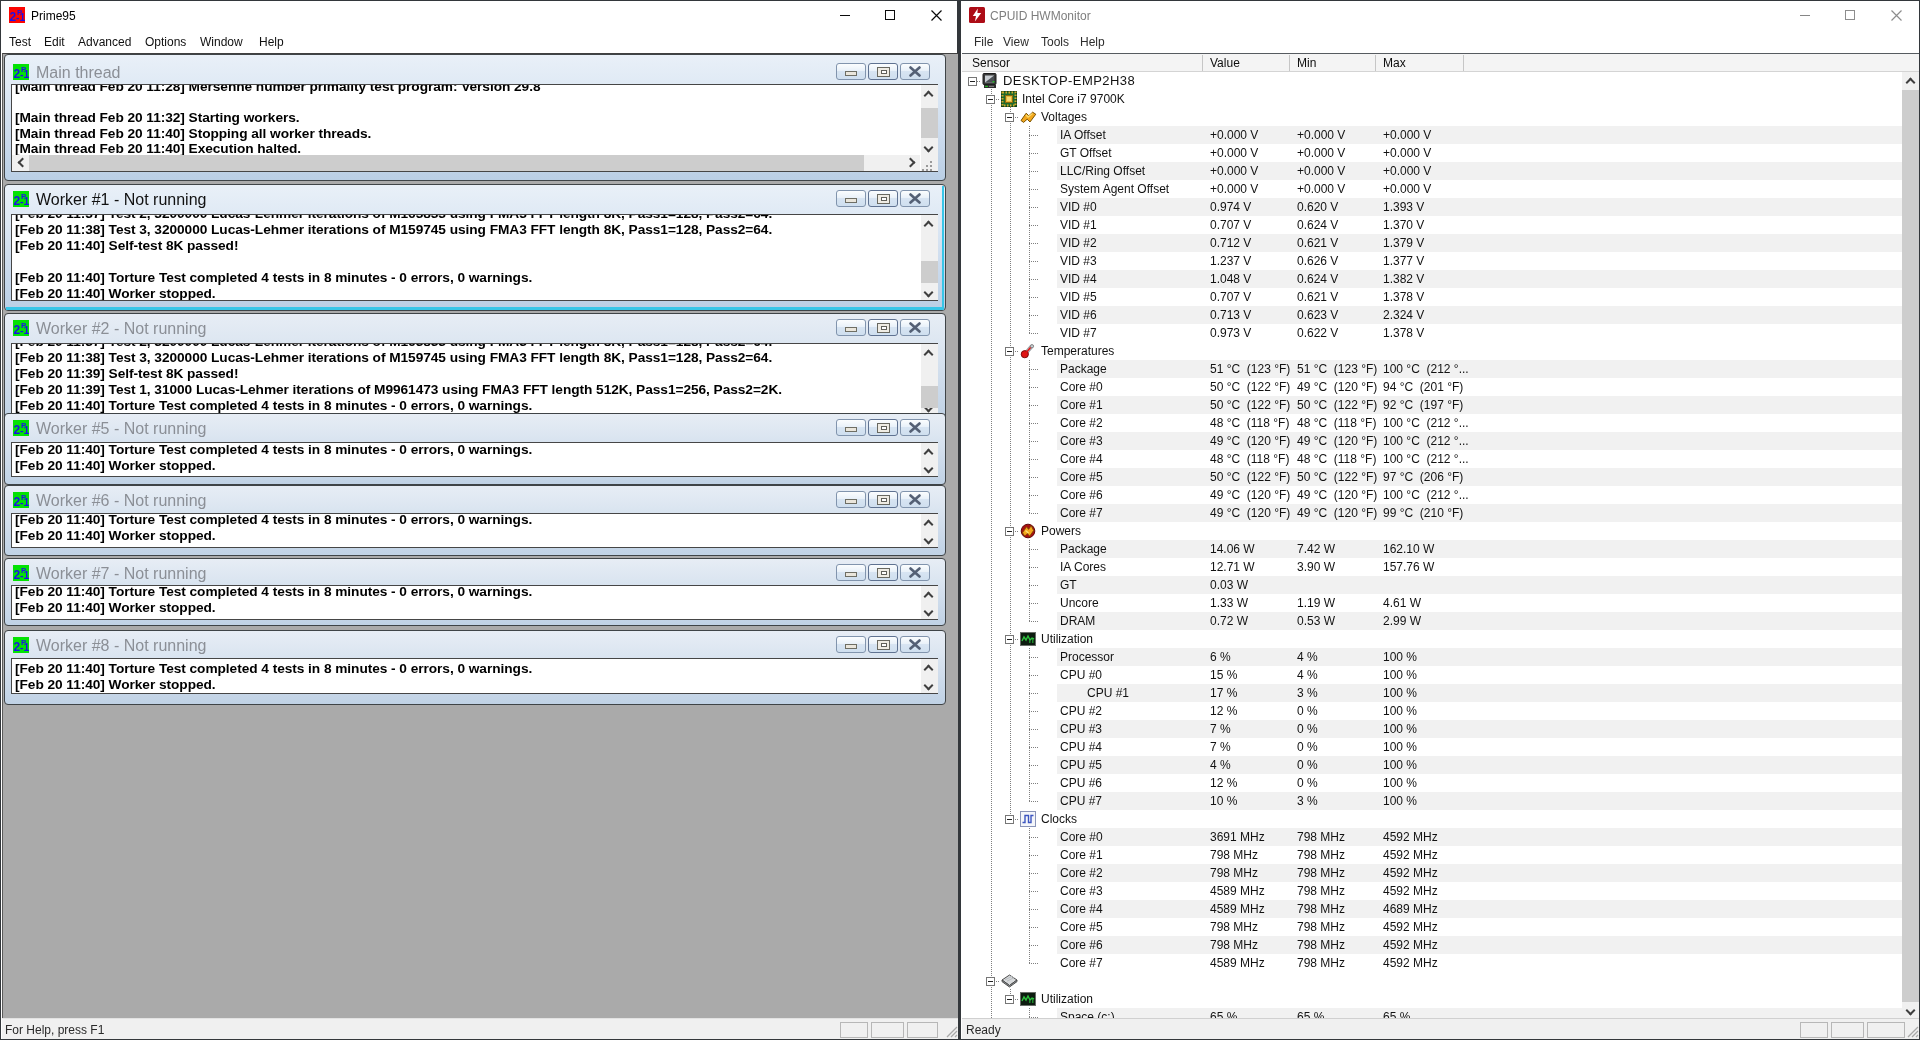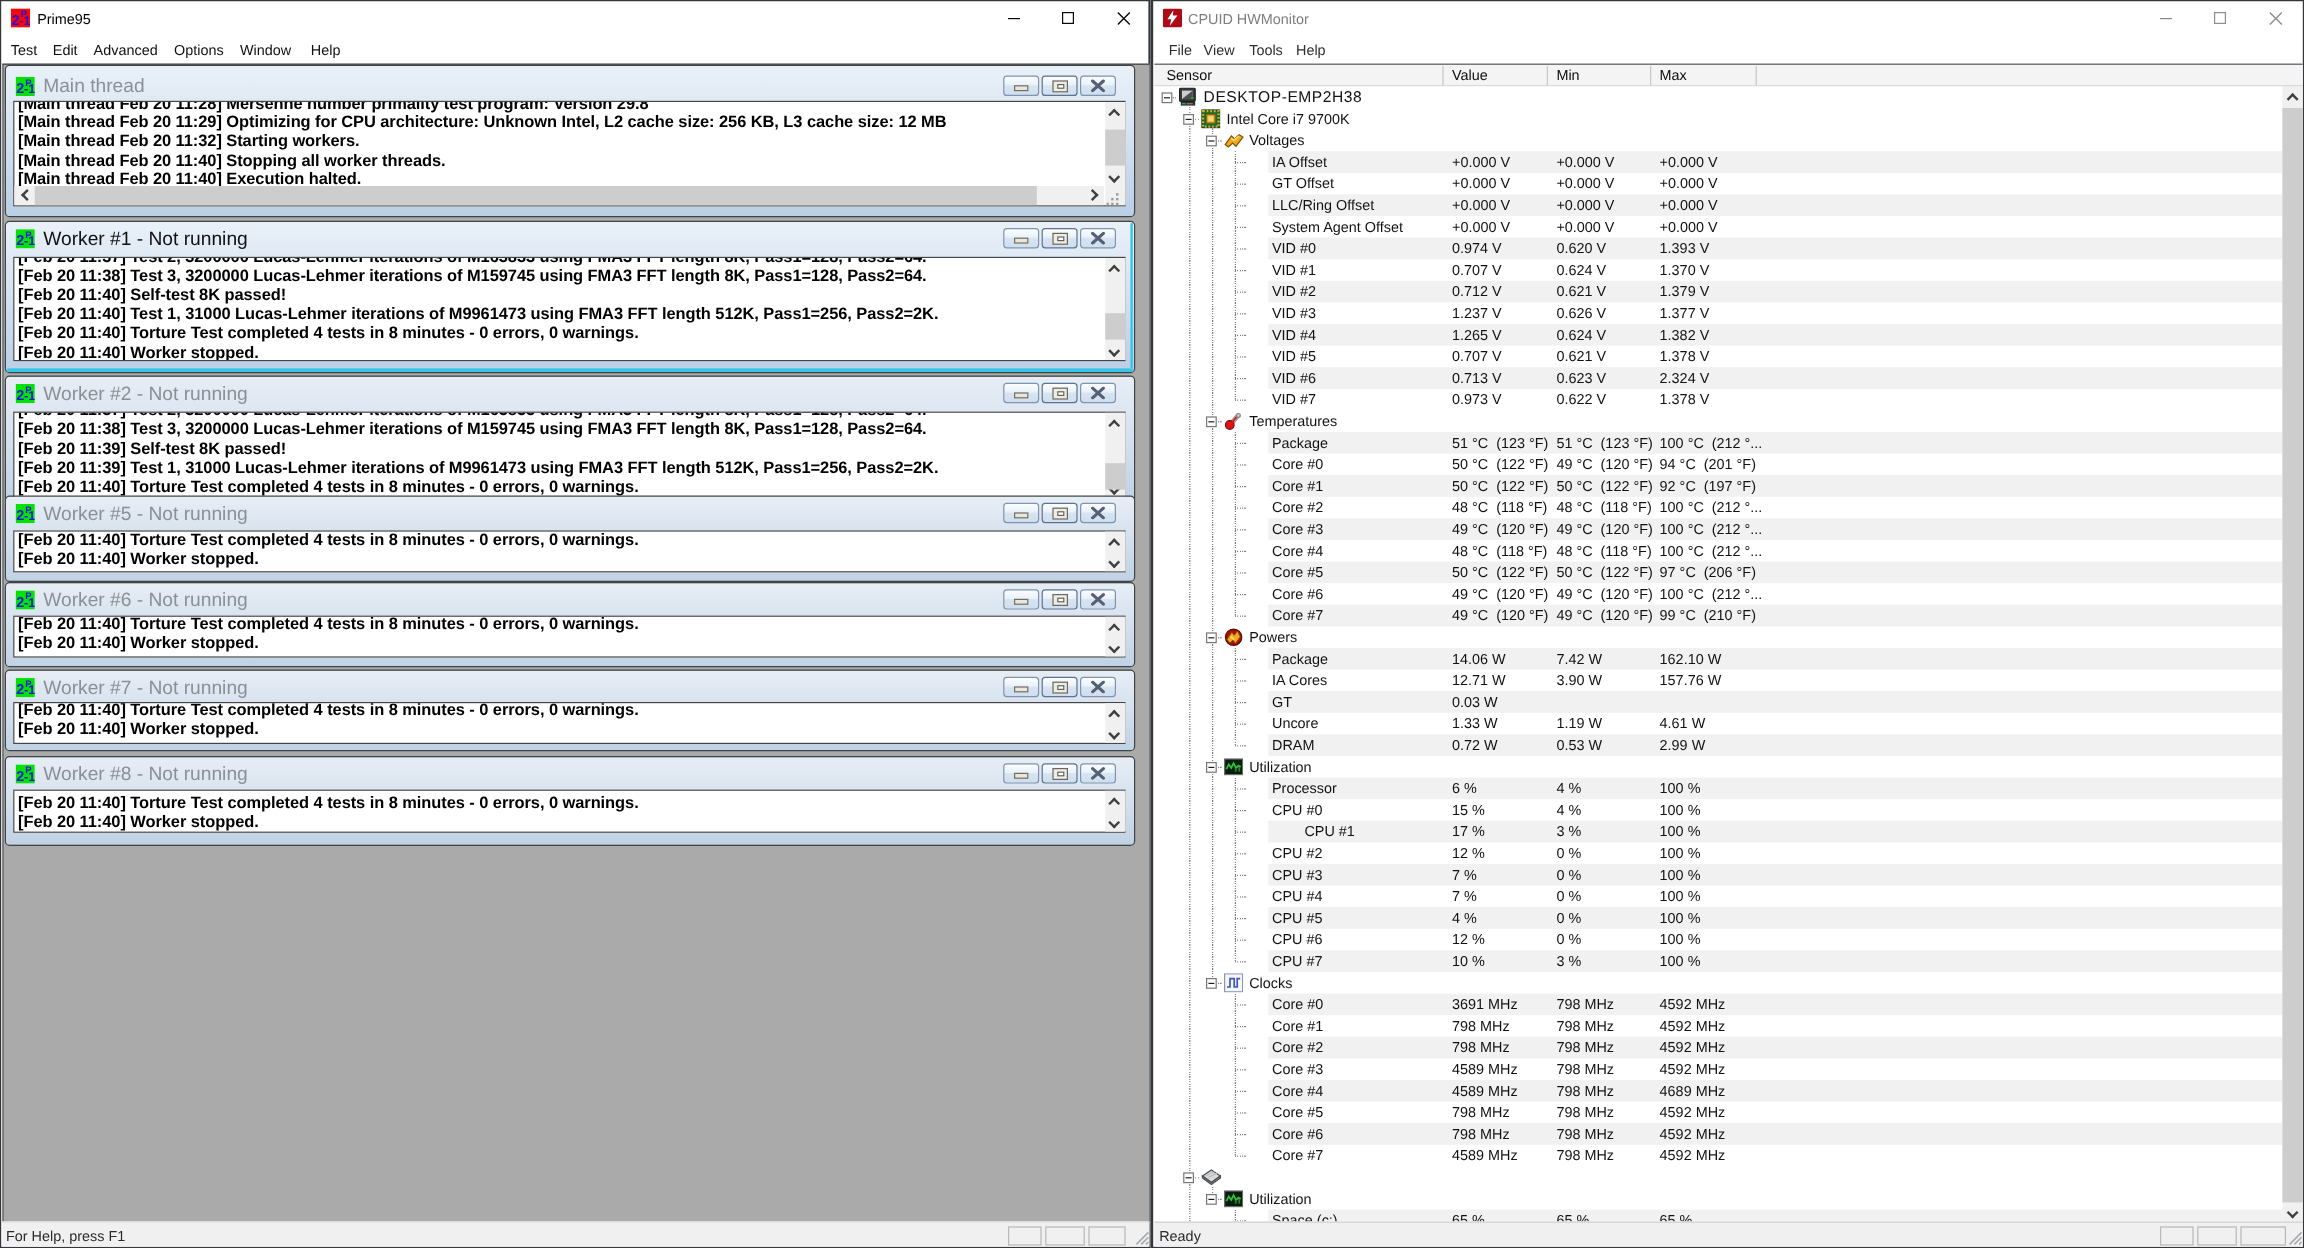--- a/index.html
+++ b/index.html
@@ -64,21 +64,20 @@
     <div class="cbtn" style="left:868px;top:63px;border-color:#5f7291"></div>
     <div class="a" style="left:877px;top:67px;width:13px;height:10px;background:#efece4;border:1px solid #686860"></div>
     <div class="a" style="left:880.5px;top:70px;width:6px;height:4px;background:#fff;border:1px solid #60605a"></div>
     <div class="cbtn" style="left:900px;top:63px"></div>
     <svg class="a" style="left:908px;top:66px" width="15" height="11">
       <path d="M2.5 1.5 L11.5 9.5 M11.5 1.5 L2.5 9.5" stroke="#546075" stroke-width="2.6" stroke-linecap="round"></path>
     </svg>
     <div class="cc" style="left:11px;top:84px;width:927px;height:88px"></div>
     <div class="a" style="left:12px;top:85px;width:907px;height:70px;overflow:hidden">
       <div class="ln" style="top:-6.5px">[Main thread Feb 20 11:28] Mersenne number primality test program: Version 29.8</div>
-      <div class="ln" style="top:9.2px">[Main thread Feb 20 11:29] Optimizing for CPU architecture: Unknown Intel, L2 cache size: 256 KB, L3 cache size: 12 MB</div>
       <div class="ln" style="top:24.9px">[Main thread Feb 20 11:32] Starting workers.</div>
       <div class="ln" style="top:40.599999999999994px">[Main thread Feb 20 11:40] Stopping all worker threads.</div>
       <div class="ln" style="top:56.3px">[Main thread Feb 20 11:40] Execution halted.</div>
     </div>
     <div class="sb" style="left:920.5px;top:85px;width:17px;height:70px"></div>
     <div class="chev chu" style="left:925px;top:92px"></div>
     <div class="chev chd" style="left:925px;top:144px"></div>
     <div class="sbt" style="left:920.5px;top:108px;width:17px;height:30px"></div>
     <div class="sb" style="left:12px;top:155px;width:908px;height:16px"></div>
     <div class="chev chl" style="left:19px;top:159px"></div>
@@ -110,21 +109,20 @@
     <div class="a" style="left:880.5px;top:197px;width:6px;height:4px;background:#fff;border:1px solid #60605a"></div>
     <div class="cbtn" style="left:900px;top:190px"></div>
     <svg class="a" style="left:908px;top:193px" width="15" height="11">
       <path d="M2.5 1.5 L11.5 9.5 M11.5 1.5 L2.5 9.5" stroke="#546075" stroke-width="2.6" stroke-linecap="round"></path>
     </svg>
     <div class="cc" style="left:11px;top:214px;width:927px;height:87px"></div>
     <div class="a" style="left:12px;top:215px;width:907px;height:85px;overflow:hidden">
       <div class="ln" style="top:-9.5px">[Feb 20 11:37] Test 2, 3200000 Lucas-Lehmer iterations of M163833 using FMA3 FFT length 8K, Pass1=128, Pass2=64.</div>
       <div class="ln" style="top:6.5px">[Feb 20 11:38] Test 3, 3200000 Lucas-Lehmer iterations of M159745 using FMA3 FFT length 8K, Pass1=128, Pass2=64.</div>
       <div class="ln" style="top:22.5px">[Feb 20 11:40] Self-test 8K passed!</div>
-      <div class="ln" style="top:38.5px">[Feb 20 11:40] Test 1, 31000 Lucas-Lehmer iterations of M9961473 using FMA3 FFT length 512K, Pass1=256, Pass2=2K.</div>
       <div class="ln" style="top:54.5px">[Feb 20 11:40] Torture Test completed 4 tests in 8 minutes - 0 errors, 0 warnings.</div>
       <div class="ln" style="top:70.5px">[Feb 20 11:40] Worker stopped.</div>
     </div>
     <div class="sb" style="left:920.5px;top:215px;width:17px;height:85px"></div>
     <div class="chev chu" style="left:925px;top:222px"></div>
     <div class="chev chd" style="left:925px;top:289px"></div>
     <div class="sbt" style="left:920.5px;top:261px;width:17px;height:22px"></div>
 <div class="a" style="left:941.5px;top:186px;width:2.5px;height:121px;background:#38c6e8"></div>
 <div class="a" style="left:6px;top:307px;width:938px;height:2.5px;background:#38c6e8"></div>
 <div class="child" style="top:313px;height:107px;background:linear-gradient(180deg,#e7edf5 0%,#dce6f1 30%,#ccdaea 70%,#c0d2e5 100%)"></div>
@@ -483,21 +481,21 @@
 <div class="trow" style="left:421px;top:146px">1.370 V</div>
 <div class="trow" style="left:98px;top:164px;">VID #2</div>
 <div class="trow" style="left:248px;top:164px">0.712 V</div>
 <div class="trow" style="left:335px;top:164px">0.621 V</div>
 <div class="trow" style="left:421px;top:164px">1.379 V</div>
 <div class="trow" style="left:98px;top:182px;">VID #3</div>
 <div class="trow" style="left:248px;top:182px">1.237 V</div>
 <div class="trow" style="left:335px;top:182px">0.626 V</div>
 <div class="trow" style="left:421px;top:182px">1.377 V</div>
 <div class="trow" style="left:98px;top:200px;">VID #4</div>
-<div class="trow" style="left:248px;top:200px">1.265 V</div>
+<div class="trow" style="left:248px;top:200px">1.048 V</div>
 <div class="trow" style="left:335px;top:200px">0.624 V</div>
 <div class="trow" style="left:421px;top:200px">1.382 V</div>
 <div class="trow" style="left:98px;top:218px;">VID #5</div>
 <div class="trow" style="left:248px;top:218px">0.707 V</div>
 <div class="trow" style="left:335px;top:218px">0.621 V</div>
 <div class="trow" style="left:421px;top:218px">1.378 V</div>
 <div class="trow" style="left:98px;top:236px;">VID #6</div>
 <div class="trow" style="left:248px;top:236px">0.713 V</div>
 <div class="trow" style="left:335px;top:236px">0.623 V</div>
 <div class="trow" style="left:421px;top:236px">2.324 V</div>

